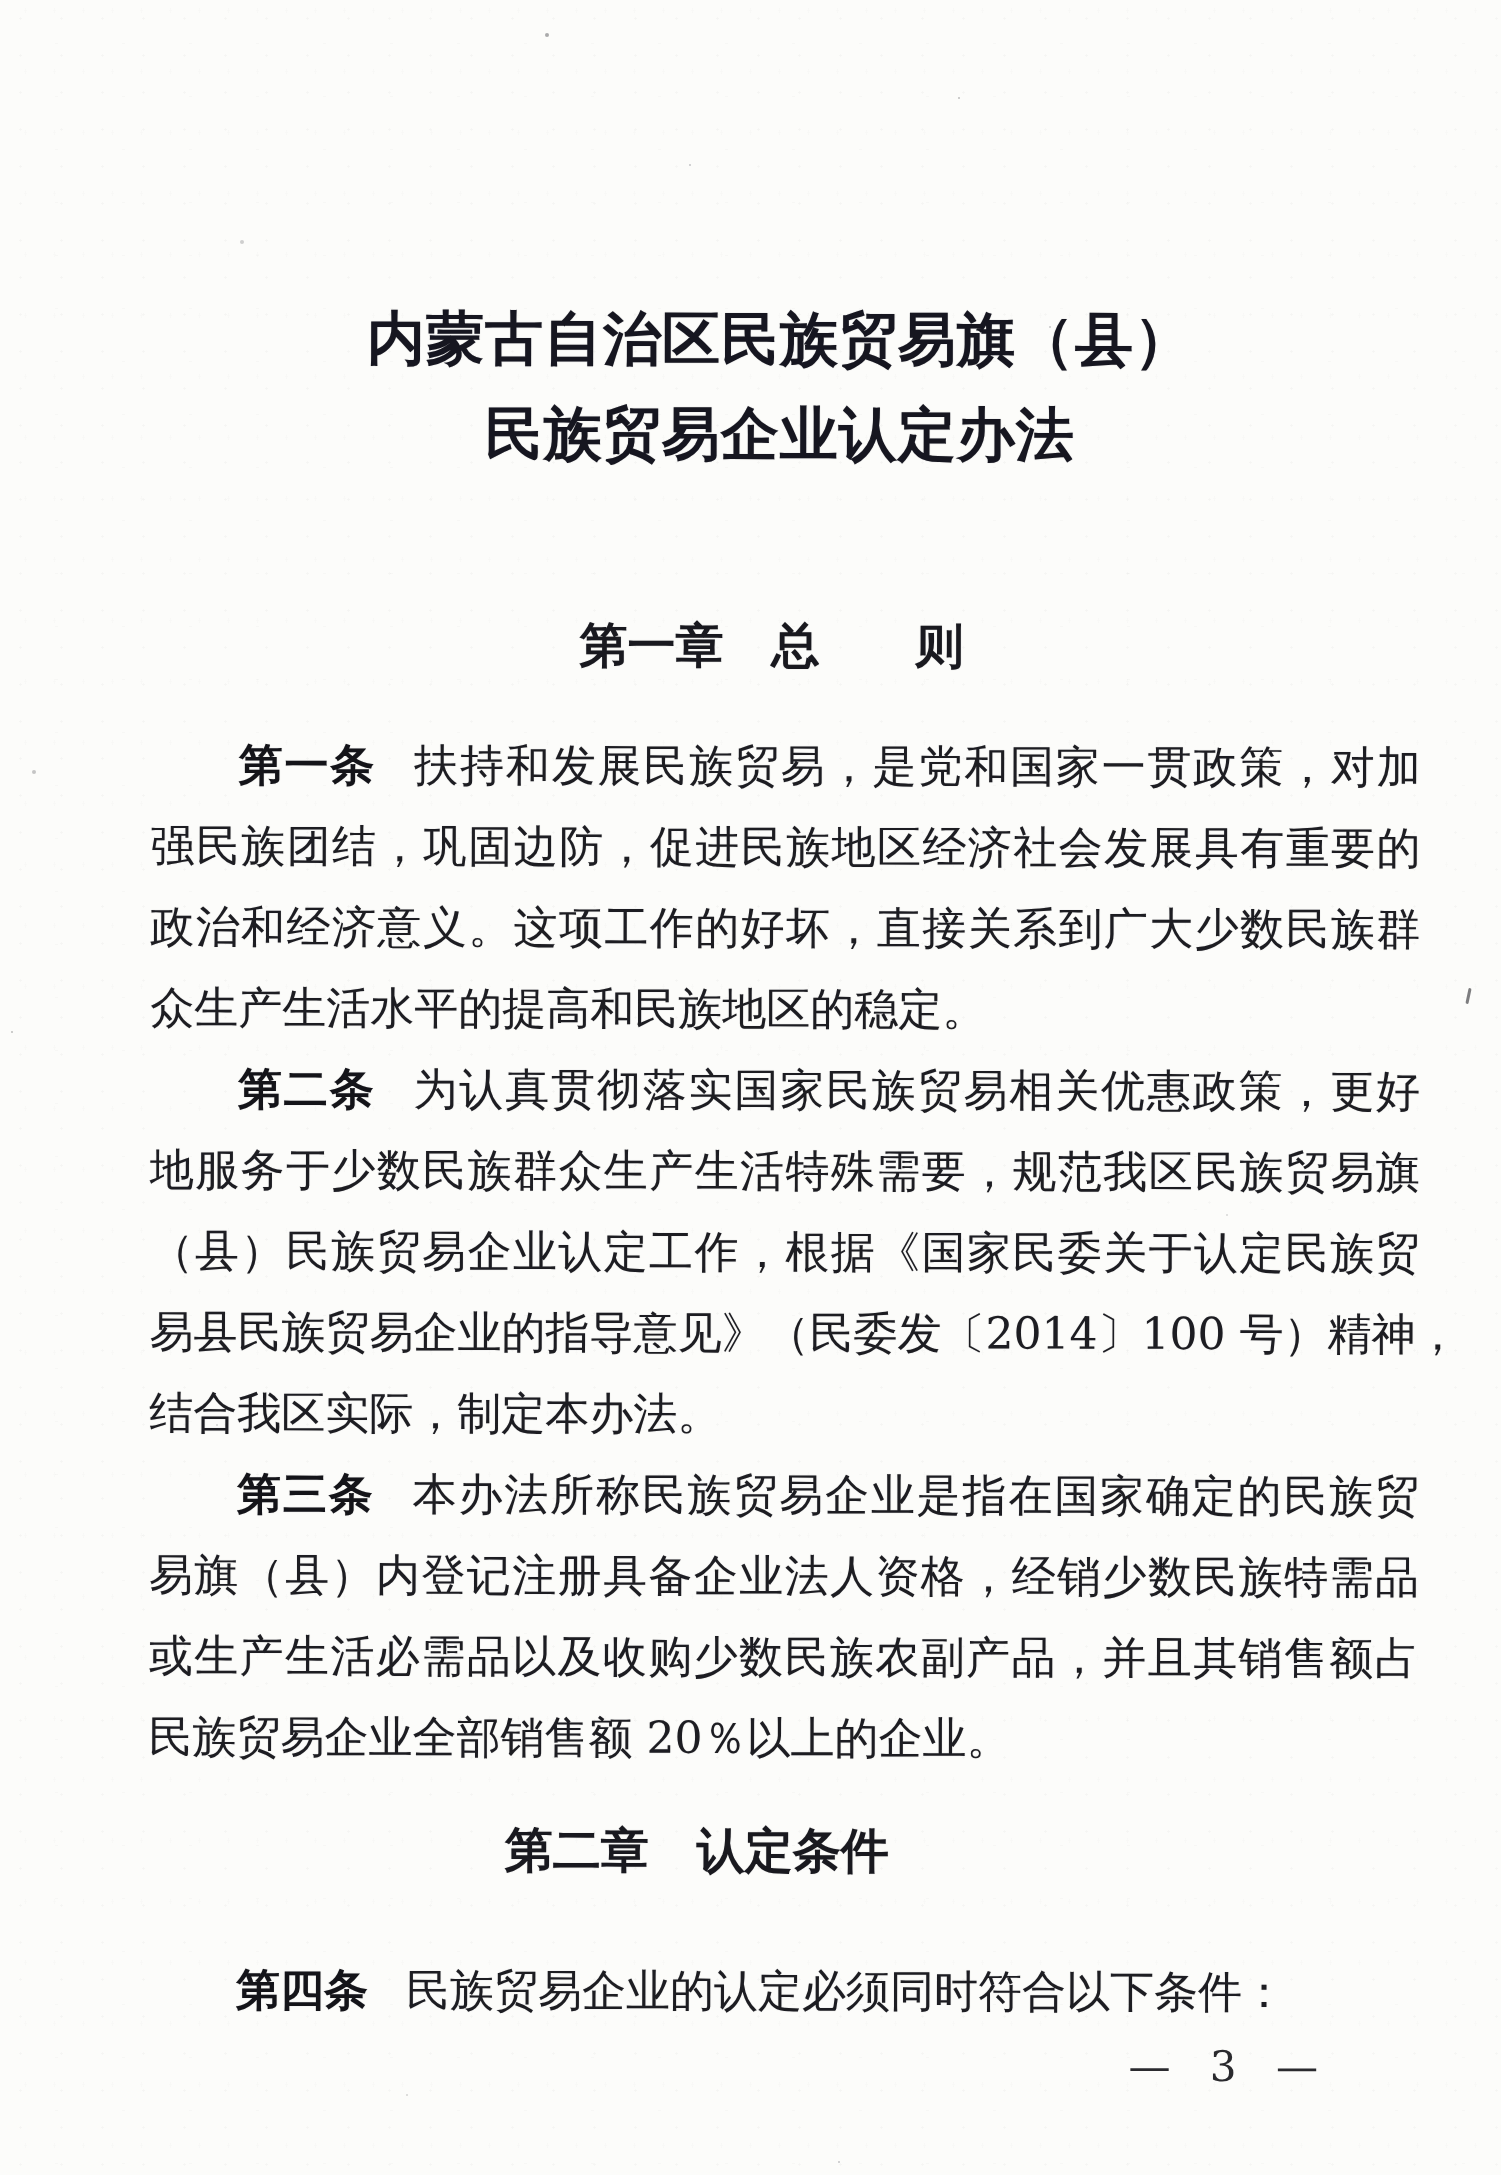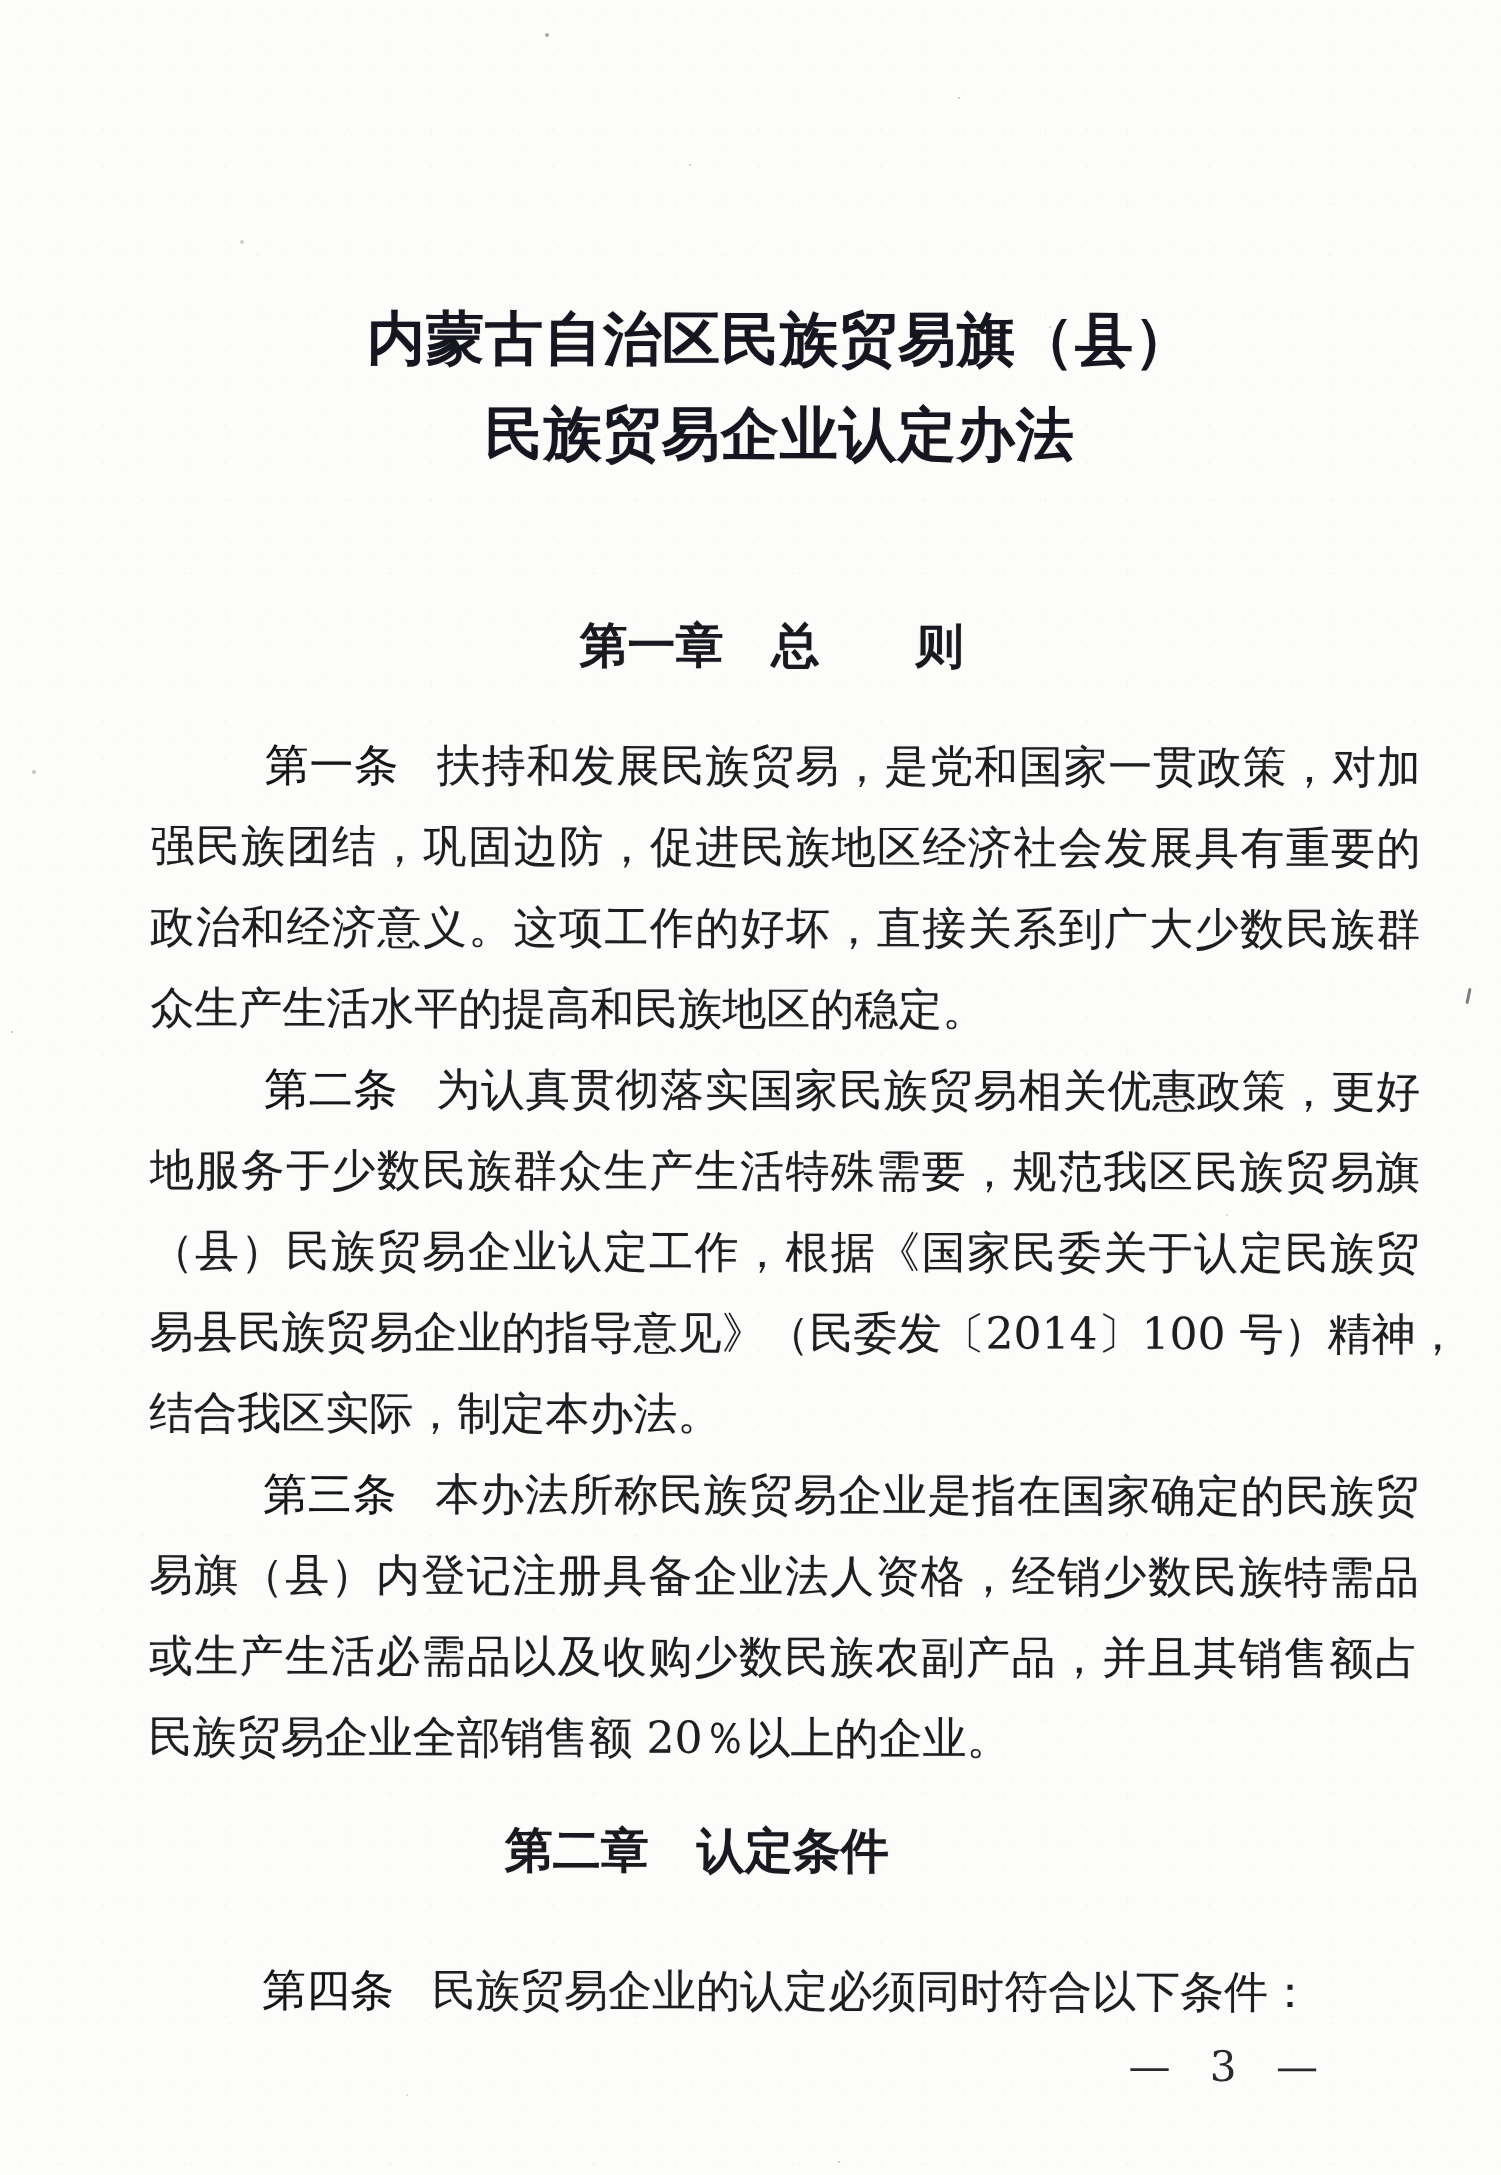--- a/index.html
+++ b/index.html
@@ -76,24 +76,23 @@
     white-space: nowrap;
   }
   .line.end {
     text-align-last: left;
   }
   .line.first {
     text-indent: 88px;
   }
   .art-label {
     font-family: "DejaVu Sans", "Liberation Sans", sans-serif;
-    font-weight: 400;
+    font-weight: 700;
     margin-right: 38px;
     color: #141419;
-    margin-left: 26px;
   }
   .article-4 {
     margin-top: 70px;
   }
   
   .footer {
     margin: 5px 0 0 0;
     text-align: right;
     padding-right: 175px;
     font-family: "DejaVu Serif", "Liberation Serif", serif;

